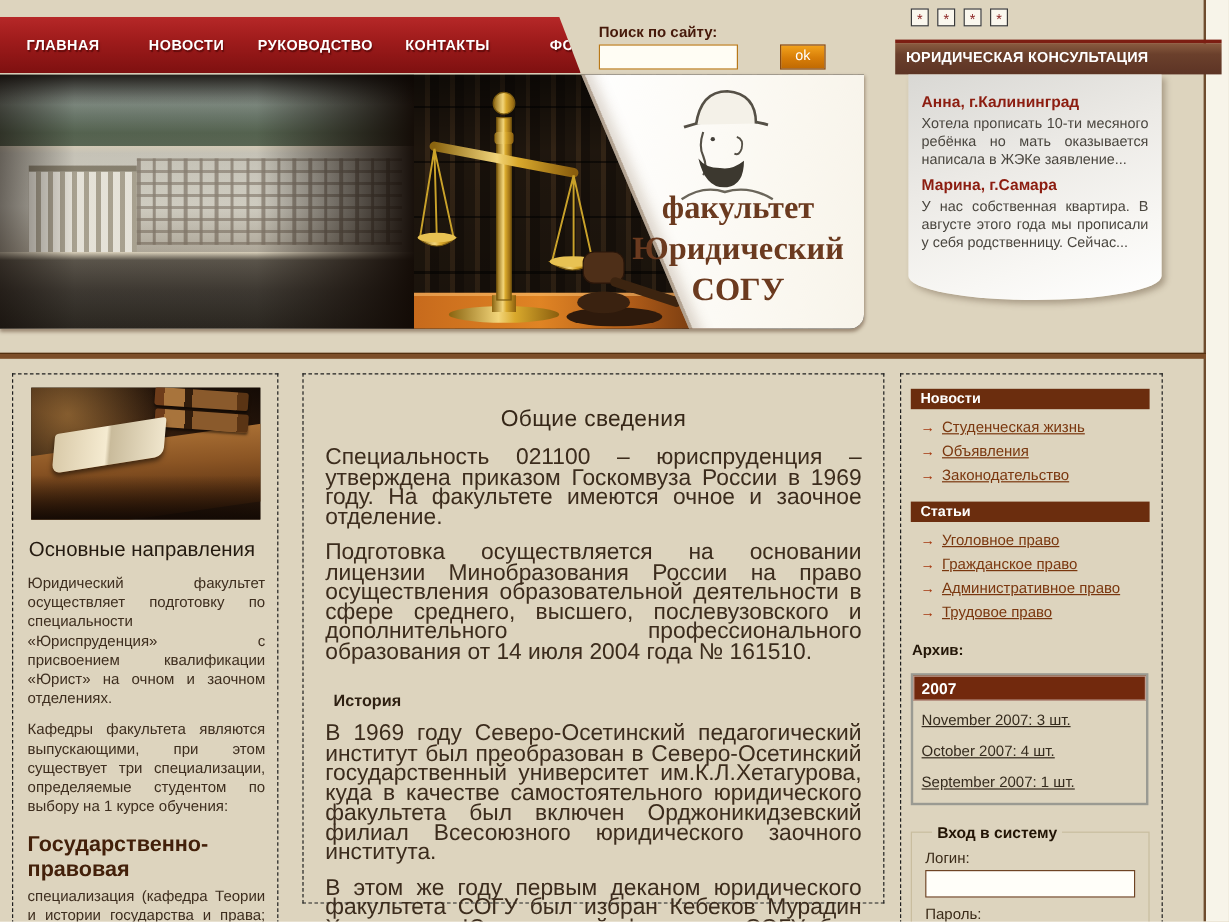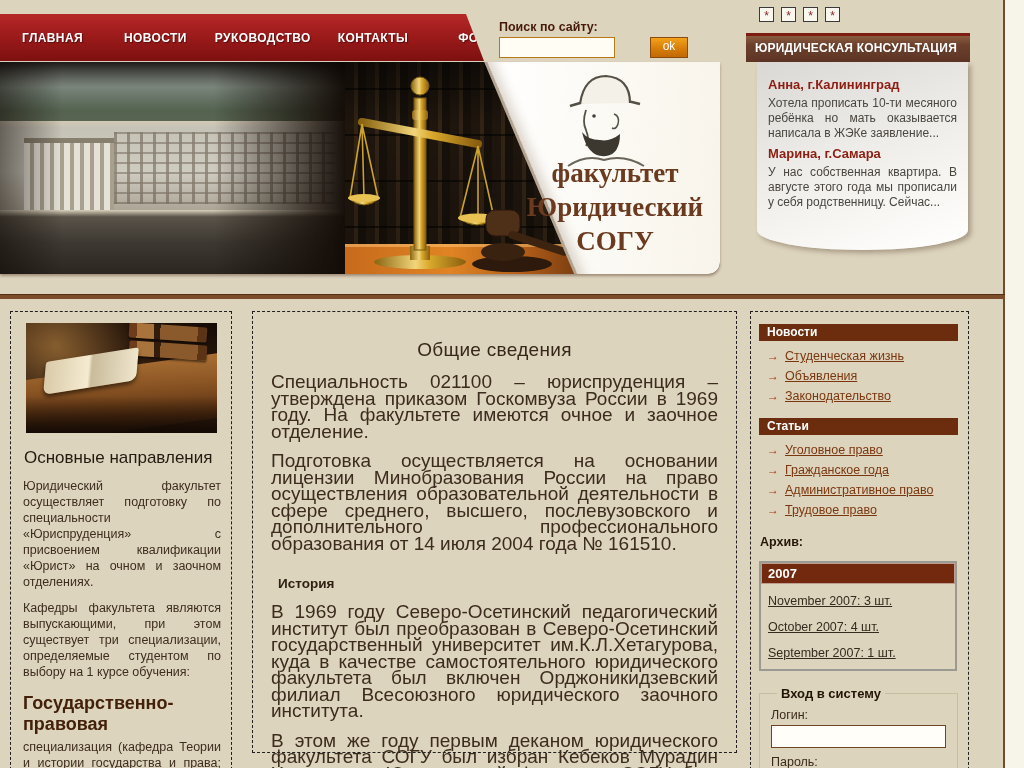--- a/index.html
+++ b/index.html
@@ -77,21 +77,21 @@
     transform:skewX(23deg); transform-origin:0 0;
     background:linear-gradient(115deg,#ffffff 0%,#faf7ef 35%,#ece5d4 100%);
     border-left:3px solid rgba(90,60,40,.4);
     box-shadow:inset 6px 0 10px rgba(120,90,60,.25); }
   .portrait-svg { position:absolute; left:116px; top:8px; width:96px; height:102px; }
   .banner-title { position:absolute; left:70px; top:94px; width:210px; text-align:center;
     font-family:"Liberation Serif", serif; font-weight:bold; font-size:27px;
     line-height:34px; color:#6b3a1f; }
 
   
-  .consult-header { position:absolute; left:746px; top:33px; width:224px; height:29px;
+  .consult-header { position:absolute; left:746px; top:33px; width:272px; height:29px;
     background:linear-gradient(180deg,#8a5c40 0%,#6b402c 35%,#5d3425 100%);
     border-top:3px solid #7c1e12; color:#fff; font-weight:bold; font-size:12px;
     line-height:25px; padding-left:9px; letter-spacing:.2px; }
   .consult-body { position:absolute; left:757px; top:62px; width:211px; height:188px;
     background:linear-gradient(160deg,#d9d8d4 0%,#eceae6 40%,#f8f7f4 75%,#ffffff 100%);
     border-bottom-left-radius:105px 20px; border-bottom-right-radius:105px 20px;
     box-shadow:3px 3px 5px rgba(90,70,50,.4);
     padding:10px 11px 0; }
   .consult-name { font-weight:bold; font-size:13px; color:#8c1d10; margin:5px 0 4px; }
   .consult-text { font-size:12px; line-height:15px; color:#4a463f; text-align:justify; }
@@ -298,21 +298,21 @@
       </div>
     </div>
     <div class="rs-bar">Статьи</div>
     <div class="rs-links">
       <div class="rs-link-row">
         <span class="rs-arrow">→</span>
         <a class="rs-link">Уголовное право</a>
       </div>
       <div class="rs-link-row">
         <span class="rs-arrow">→</span>
-        <a class="rs-link">Гражданское года</a>
+        <a class="rs-link">Гражданское право</a>
       </div>
       <div class="rs-link-row">
         <span class="rs-arrow">→</span>
         <a class="rs-link">Административное право</a>
       </div>
       <div class="rs-link-row">
         <span class="rs-arrow">→</span>
         <a class="rs-link">Трудовое право</a>
       </div>
     </div>

